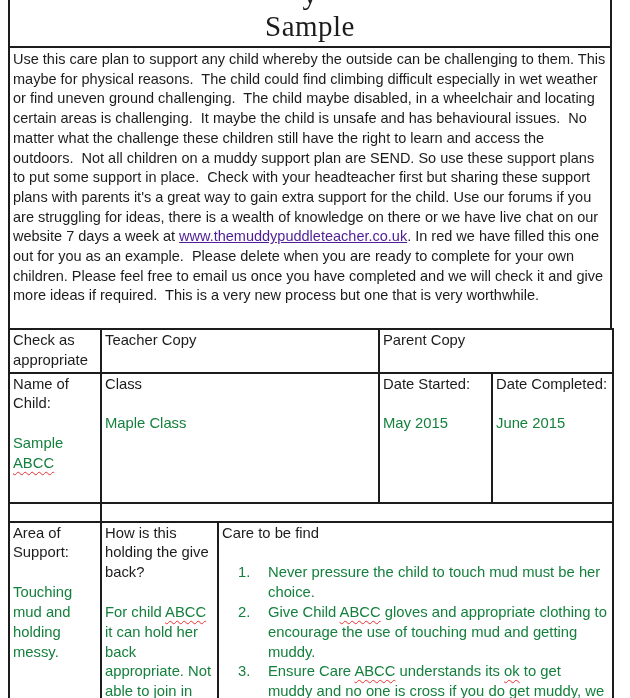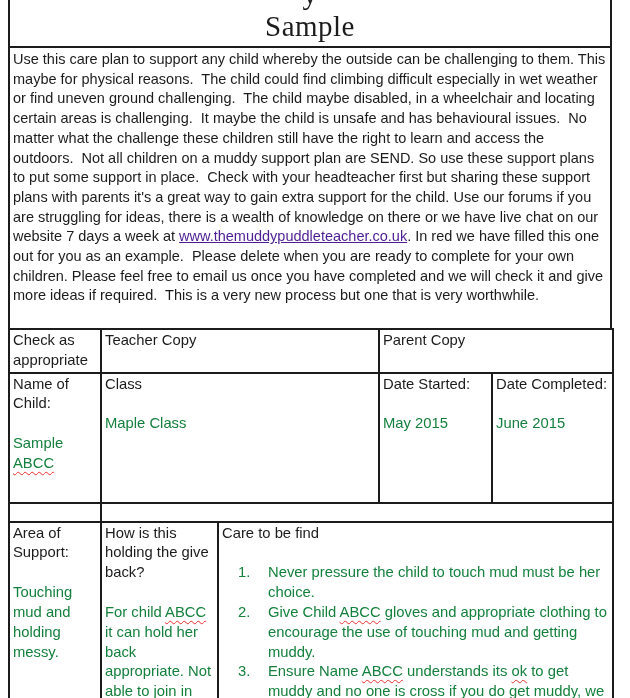--- a/index.html
+++ b/index.html
@@ -159,21 +159,21 @@
             <div class="care-item">
               <span class="care-num">1.</span>
               <span class="care-text"><span>Never pressure the child to touch mud must be her choice.</span></span>
             </div>
             <div class="care-item">
               <span class="care-num">2.</span>
               <span class="care-text"><span>Give Child </span><span class="sp">ABCC</span><span> gloves and appropriate clothing to encourage the use of touching mud and getting muddy.</span></span>
             </div>
             <div class="care-item">
               <span class="care-num">3.</span>
-              <span class="care-text"><span>Ensure Name </span><span class="sp">ABCC</span><span> understands its </span><span class="sp">ok</span><span> to get muddy and no one is cross if you do get muddy, we can take our mud suits off after.</span></span>
+              <span class="care-text"><span>Ensure Care </span><span class="sp">ABCC</span><span> understands its </span><span class="sp">ok</span><span> to get muddy and no one is cross if you do get muddy, we can take our mud suits off after.</span></span>
             </div>
           </div>
         </td>
       </tr>
     </tbody>
       </table>
 
   </div>
 </div>
 

